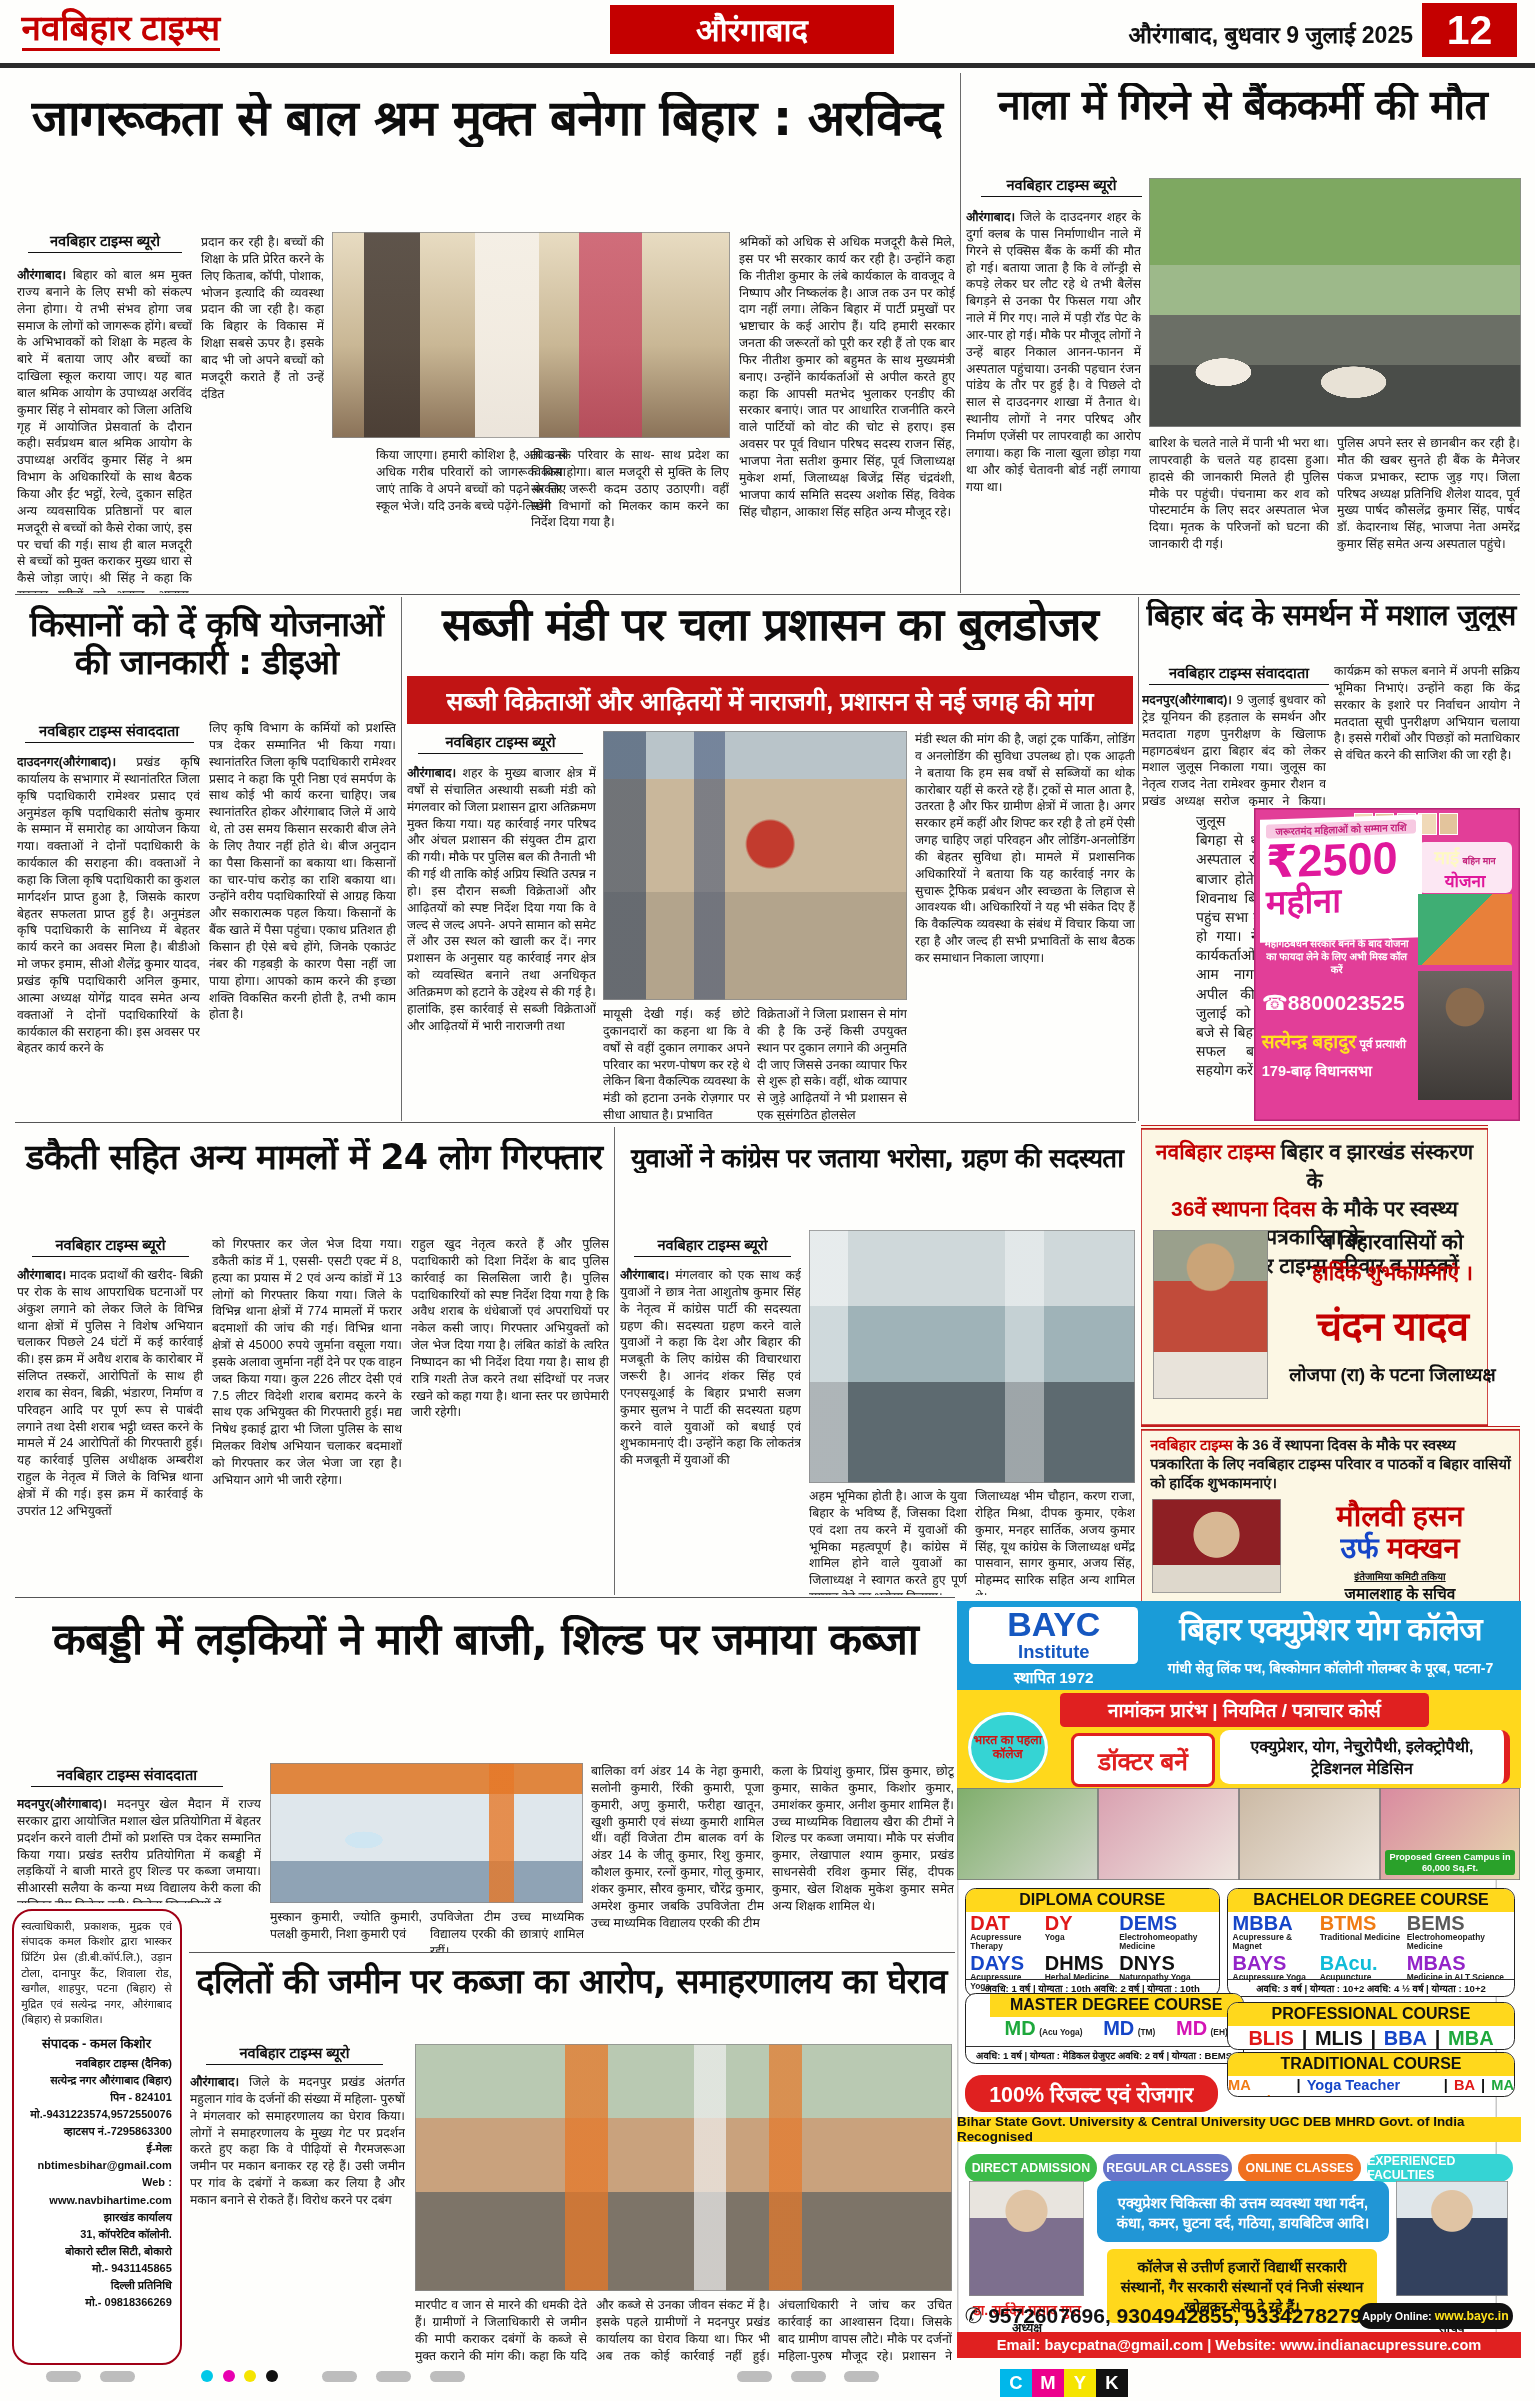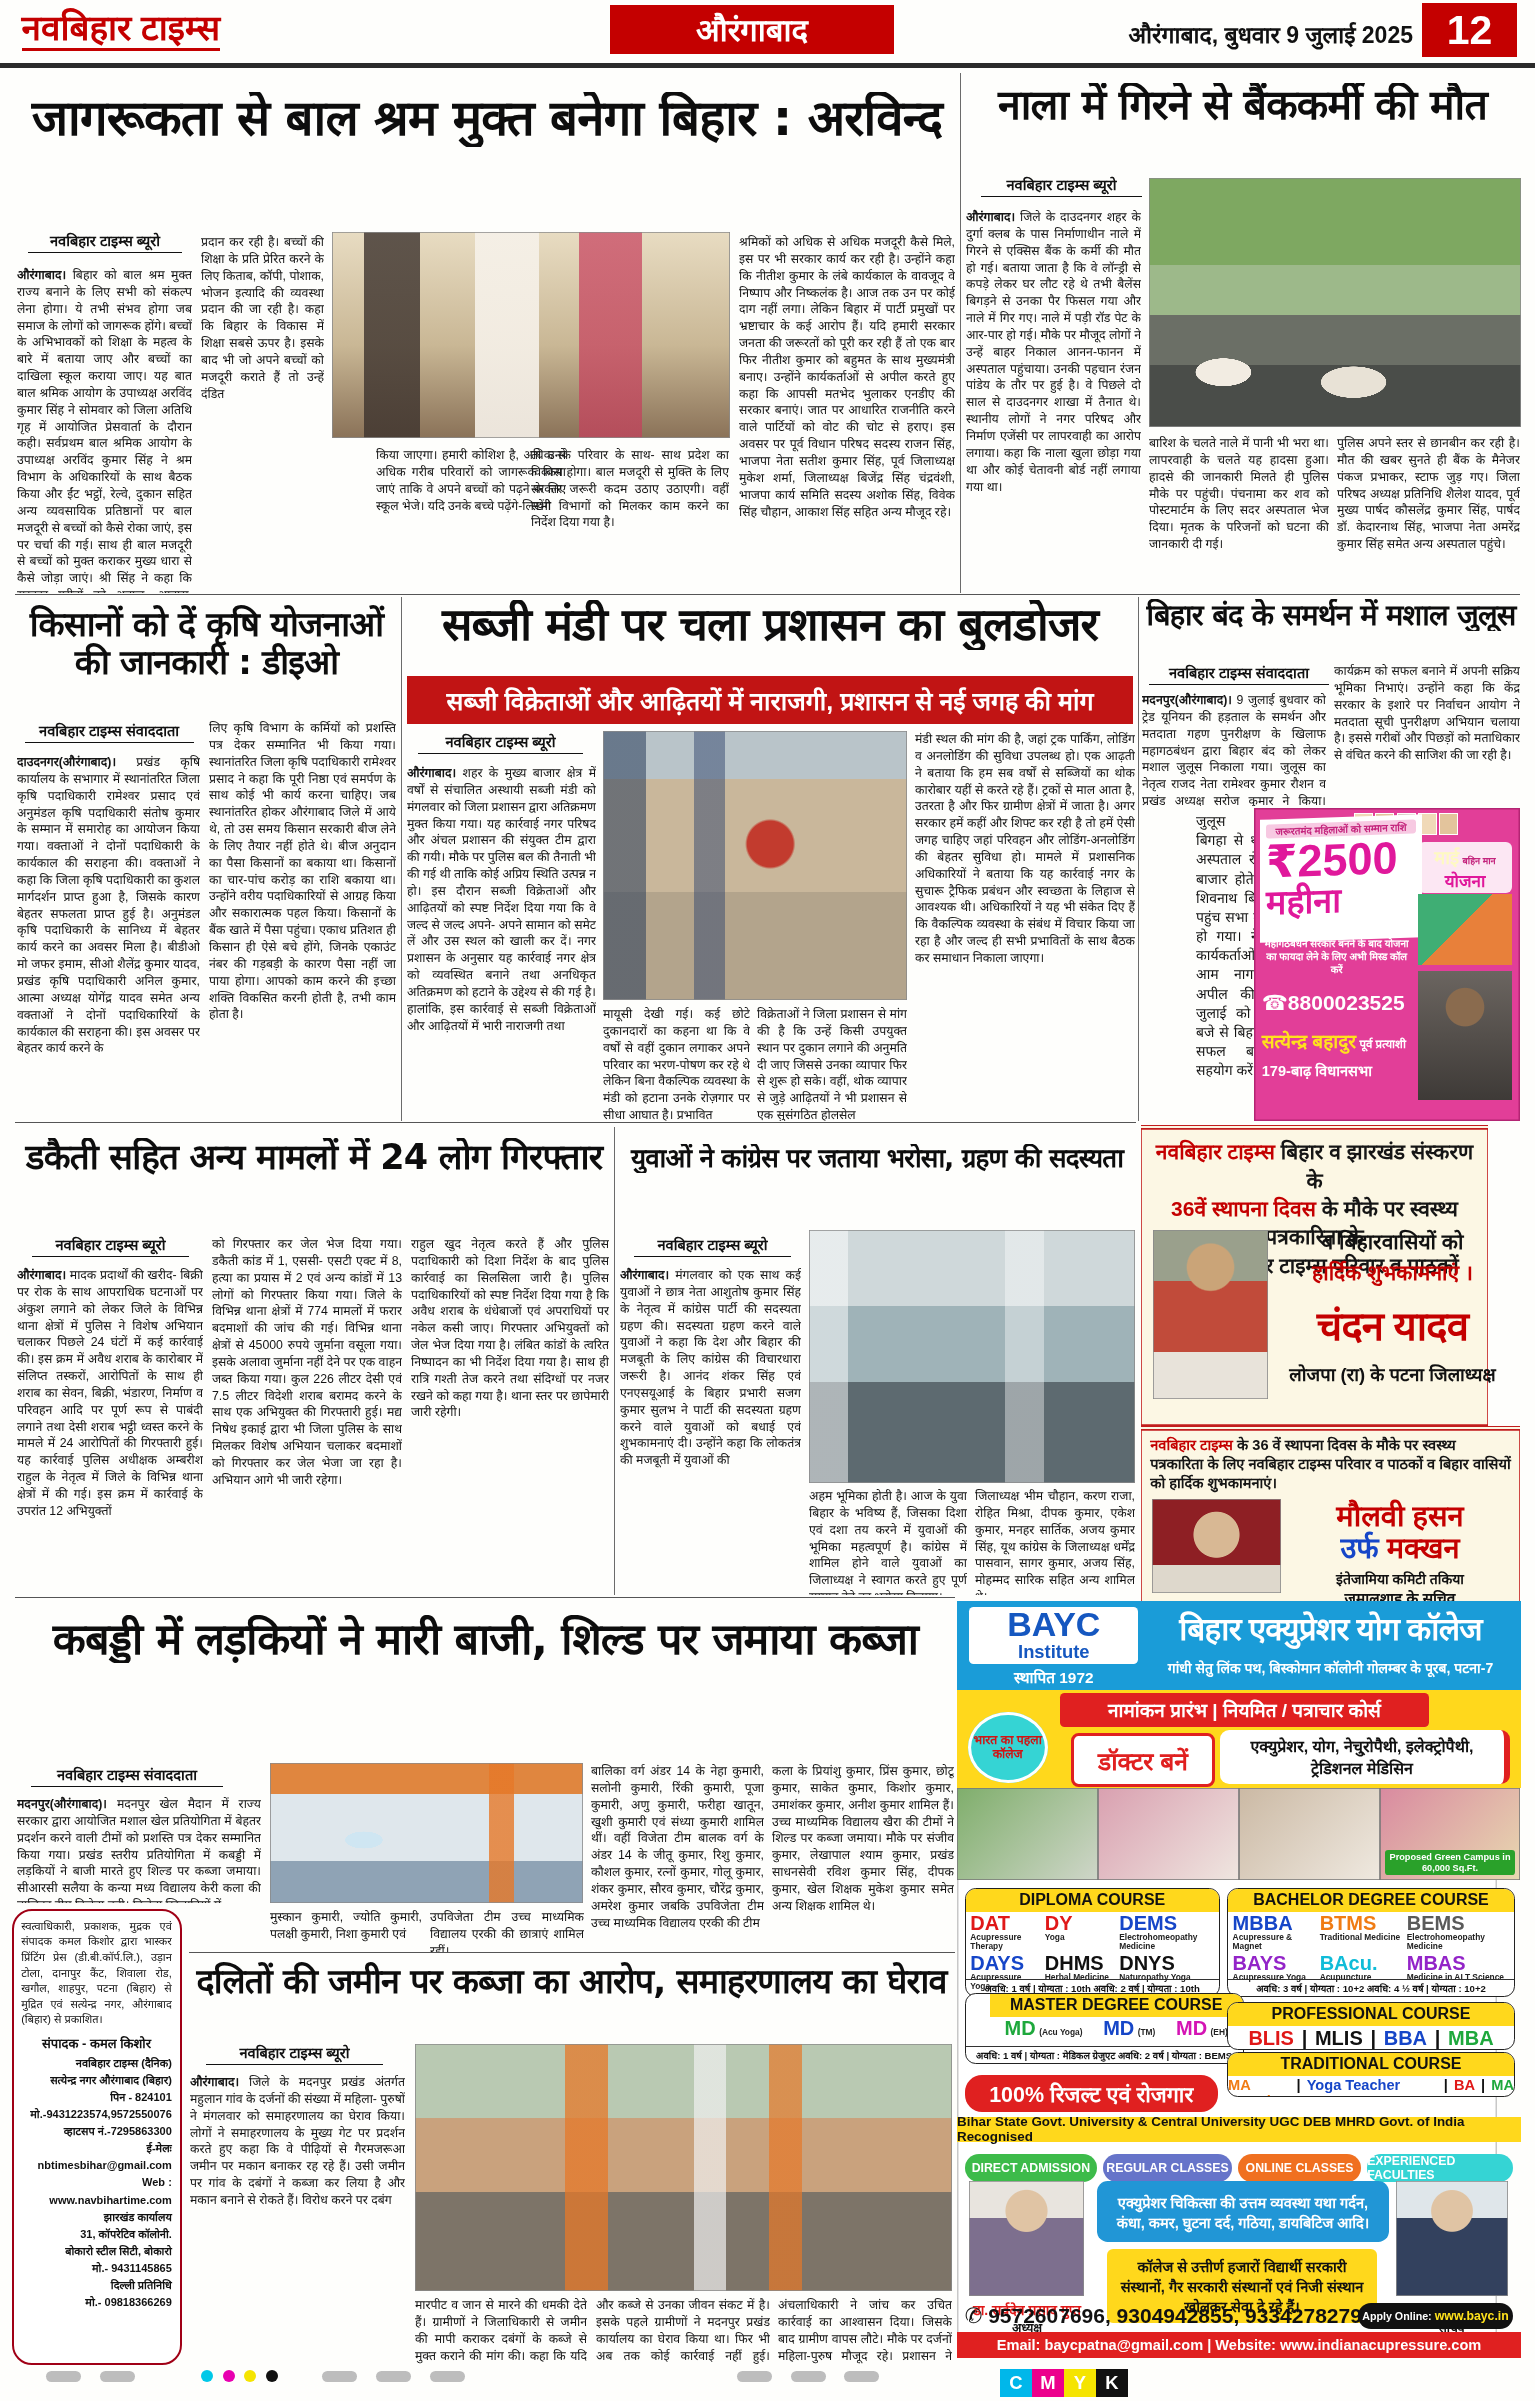--- a/index.html
+++ b/index.html
@@ -191,21 +191,21 @@
       <span class="red">नवबिहार टाइम्स</span> <span>के 36 वें स्थापना दिवस के मौके पर स्वस्थ्य पत्रकारिता के लिए नवबिहार टाइम्स परिवार व पाठकों व बिहार वासियों को हार्दिक शुभकामनाएं।</span>
     </div>
     <div class="photo" style="left:10.7px;top:69px;width:129px;height:94px;background:
            radial-gradient(circle at 50% 38%,#d8b894 0 26%,transparent 27%),
            linear-gradient(180deg,#8e1f24 0 70%,#ded8cc 70%);"></div>
     <div class="abs" style="left:150px;top:71px;width:218px;text-align:center;">
       <div style="font-size:29px;font-weight:900;line-height:1.1;">
         <span class="red">मौलवी हसन</span><br>
         <span class="c-blue">उर्फ</span> <span class="red">मक्खन</span>
       </div>
-      <div style="font-size:14px;font-weight:900;margin-top:4.6px;">इंतेजामिया कमिटी तकिया</div>
+      <div style="font-size:10px;font-weight:900;margin-top:4.6px;text-decoration:underline;">इंतेजामिया कमिटी तकिया</div>
       <div style="font-size:15.4px;font-weight:900;">जमालशाह के सचिव</div>
     </div>
   </div>
 
   <div class="rule-h" style="left:15.4px;top:1597px;width:940px;height:0.8px;background:#555;"></div>
 
   <div>
     <div class="abs hl nowrap" style="left:17px;top:1615px;width:937px;font-size:43px;">कबड्डी में लड़कियों ने मारी बाजी, शिल्ड पर जमाया कब्जा</div>
     <span class="abs by" style="left:31px;top:1764px;width:192px;">नवबिहार टाइम्स संवाददाता</span>
     <div class="col" style="left:17px;top:1796px;width:244px;height:107px;"><b class="dl">मदनपुर(औरंगाबाद)।</b> <span>मदनपुर खेल मैदान में राज्य सरकार द्वारा आयोजित मशाल खेल प्रतियोगिता में बेहतर प्रदर्शन करने वाली टीमों को प्रशस्ति पत्र देकर सम्मानित किया गया। प्रखंड स्तरीय प्रतियोगिता में कबड्डी में लड़कियों ने बाजी मारते हुए शिल्ड पर कब्जा जमाया। सीआरसी सलैया के कन्या मध्य विद्यालय केरी कला की बालिका टीम विजेता बनी। विजेता खिलाड़ियों में</span></div>

